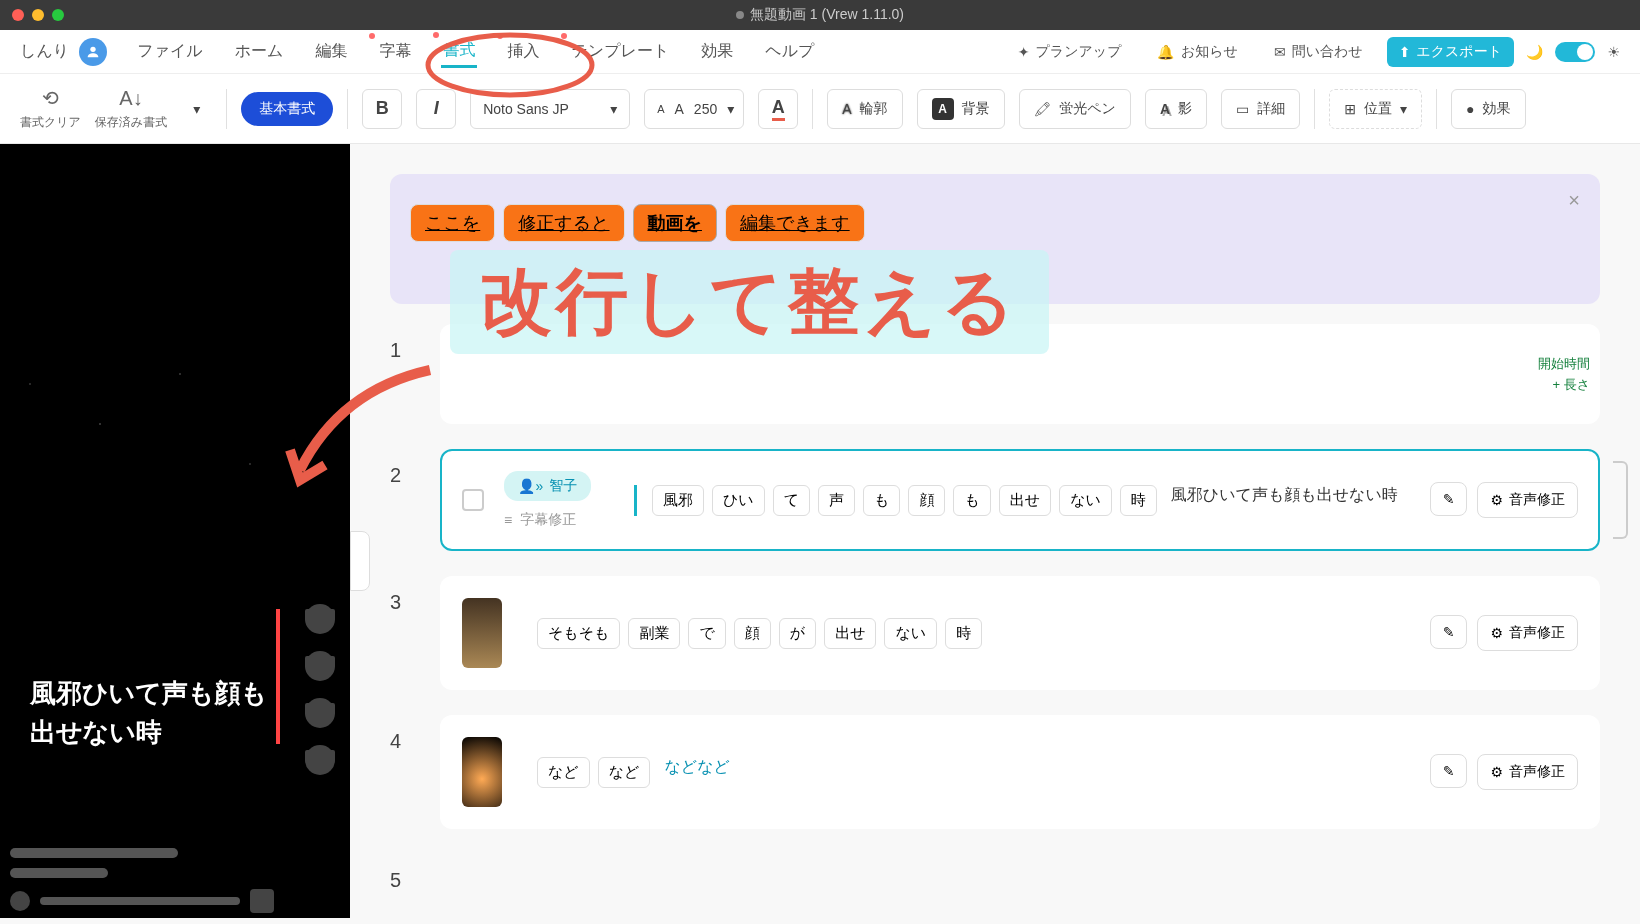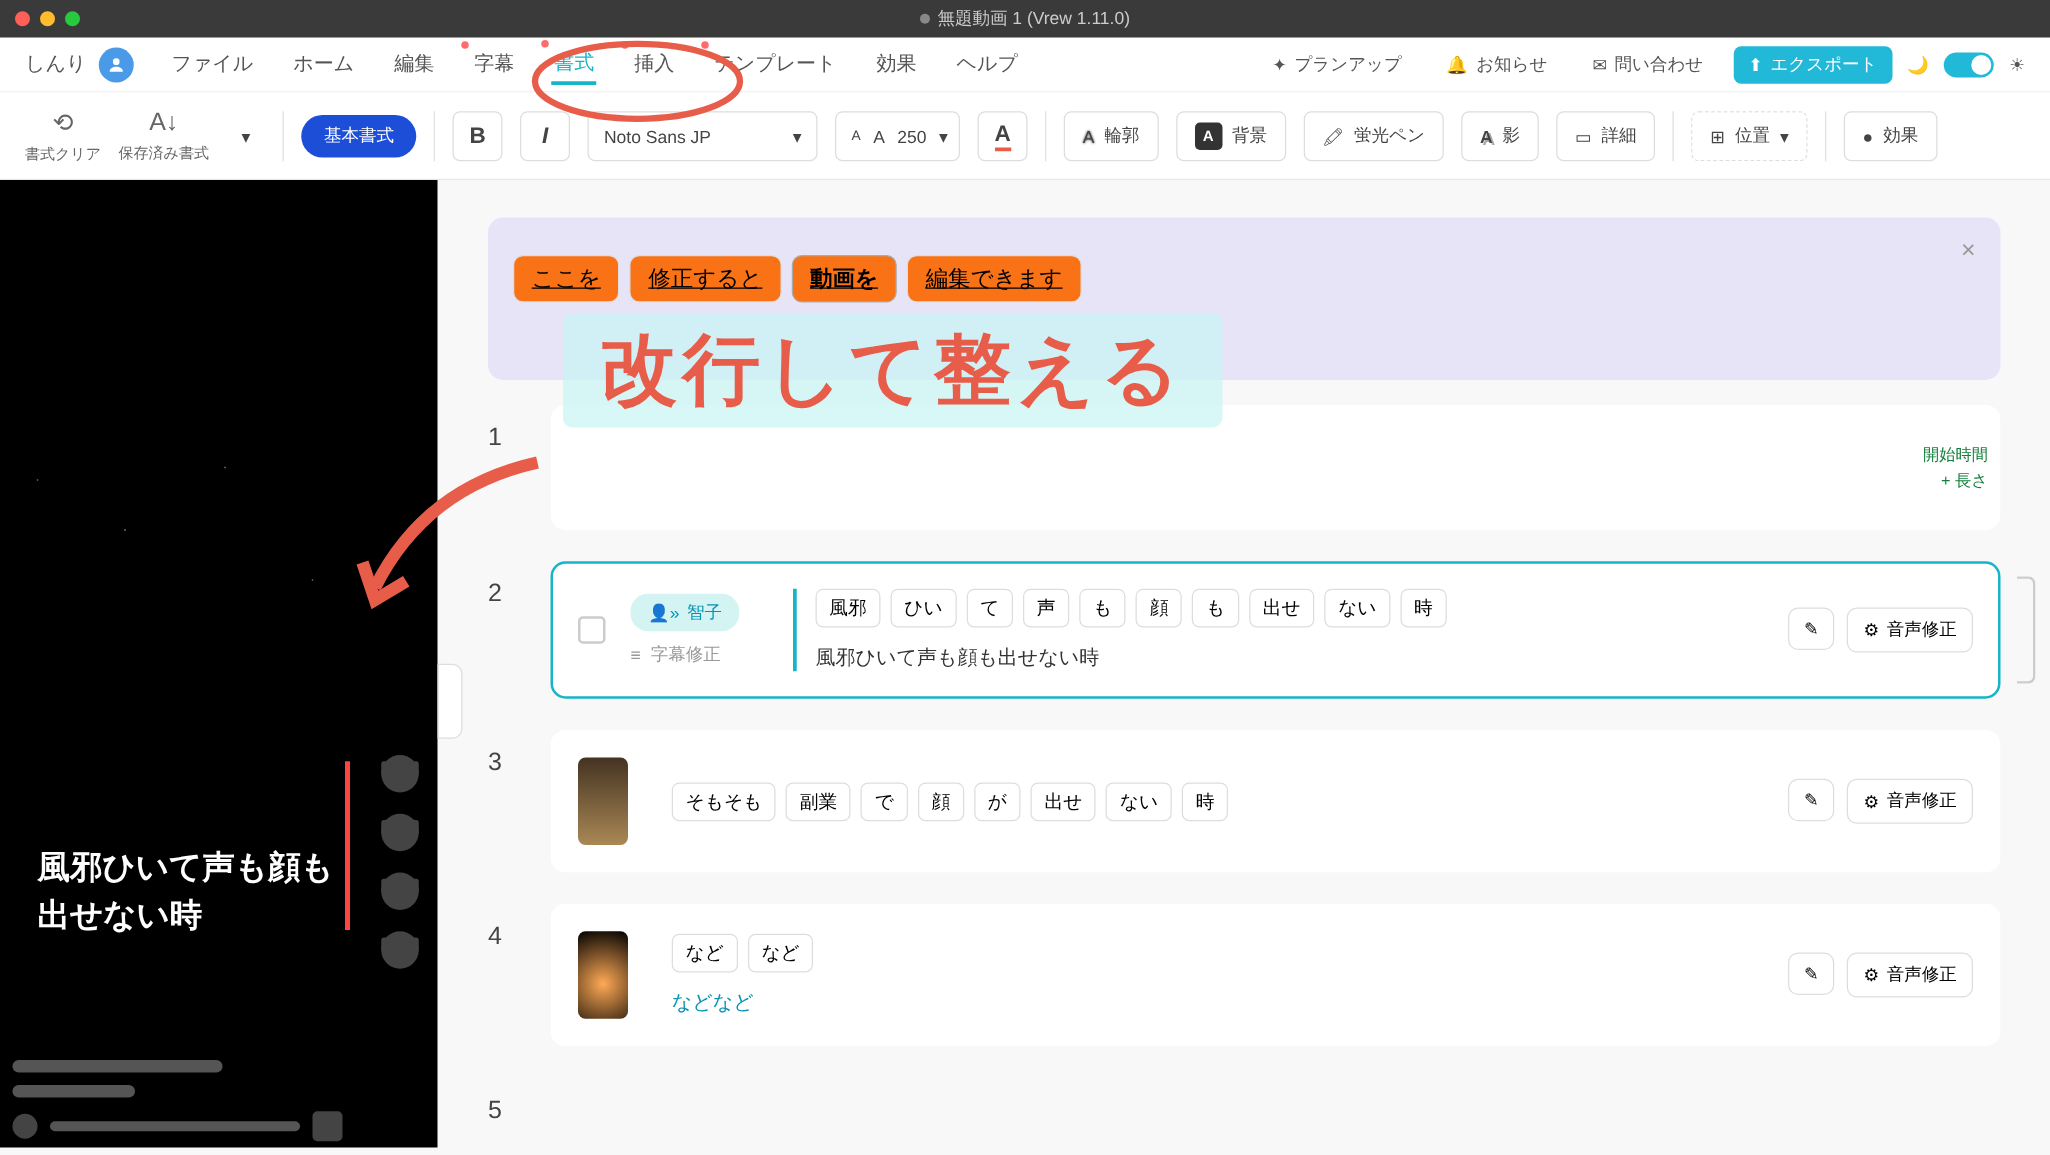--- a/index.html
+++ b/index.html
@@ -50,31 +50,31 @@
 .chip.sel{border-color:#aaa;font-weight:600;}
 .time-head{position:absolute;right:50px;top:210px;font-size:13px;color:#15803d;text-align:right;line-height:1.6;z-index:2;}
 .clip{display:flex;align-items:flex-start;gap:30px;margin-bottom:25px;}
 .clip-num{font-size:20px;color:#444;width:20px;padding-top:15px;}
 .clip-body{flex:1;background:#fff;border:2px solid transparent;border-radius:12px;padding:20px;display:flex;align-items:center;gap:20px;position:relative;}
 .clip-body.active{border-color:#18b4c8;}
 .checkbox{width:22px;height:22px;border:2px solid #ccc;border-radius:4px;}
 .speaker{display:flex;flex-direction:column;gap:10px;min-width:110px;}
 .speaker-tag{background:#d4f4f4;color:#0891b2;padding:6px 14px;border-radius:14px;font-size:14px;display:inline-flex;align-items:center;gap:6px;width:fit-content;}
 .sub-edit{color:#999;font-size:14px;display:flex;align-items:center;gap:8px;}
-.words-area{flex:1;display:flex;flex-direction:column;gap:14px;border-left:3px solid #18b4c8;padding-left:15px;}
+.words-area{flex:1;display:flex;flex-direction:row;gap:14px;border-left:3px solid #18b4c8;padding-left:15px;}
 .active .words-area{border-left-color:#18b4c8;}
 .words{display:flex;flex-wrap:wrap;gap:8px;}
 .word{border:1px solid #ddd;padding:5px 10px;border-radius:6px;font-size:15px;}
 .subtitle-full{font-size:16px;color:#333;}
 .subtitle-full.link{color:#0891b2;}
 .clip-actions{display:flex;gap:10px;align-items:flex-start;}
 .act-btn{border:1px solid #ddd;padding:8px 12px;border-radius:8px;display:flex;align-items:center;gap:6px;font-size:14px;}
 .bracket{position:absolute;right:-30px;top:10px;bottom:10px;width:15px;border-right:2px solid #ccc;border-top:2px solid #ccc;border-bottom:2px solid #ccc;border-radius:0 6px 6px 0;}
 .thumb{width:40px;height:70px;background:#222;border-radius:6px;}
-.annotation{position:absolute;top:250px;left:450px;font-size:62px;font-weight:700;color:#e85d4a;background:rgba(200,245,245,0.7);padding:4px 30px;z-index:10;letter-spacing:4px;border-radius:8px;}
+.annotation{position:absolute;top:250px;left:450px;font-size:72px;font-weight:700;color:#e85d4a;background:rgba(200,245,245,0.7);padding:4px 30px;z-index:10;letter-spacing:4px;border-radius:8px;}
 .arrow-svg{position:absolute;top:360px;left:280px;z-index:11;}
 .circle-svg{position:absolute;top:30px;left:420px;z-index:11;}
 </style>
 </head>
 <body>
 
 <div class="titlebar">
   <div class="traffic">
     <div class="tl r"></div>
     <div class="tl y"></div>
@@ -126,21 +126,21 @@
       <span>保存済み書式</span>
     </div>
   <div class="dd" style="border:none;">▾</div>
   <div class="vdiv"></div>
   <div class="pill">基本書式</div>
   <div class="vdiv"></div>
   <div class="tbtn">B</div>
   <div class="tbtn">
       <i>I</i>
     </div>
-  <div class="dd" style="width:184px;">
+  <div class="dd" style="width:160px;">
       <span>Noto Sans JP</span>
       <span style="margin-left:auto;">▾</span>
     </div>
   <div class="dd" style="width:100px;"><span style="font-size:11px;">A</span>A <span>250</span><span style="margin-left:auto;">▾</span></div>
   <div class="tbtn">
       <span style="border-bottom:3px solid #e85d4a;">A</span>
     </div>
   <div class="vdiv"></div>
   <div class="tool-btn">
       <span style="text-shadow:0 0 2px #000;">A</span>

